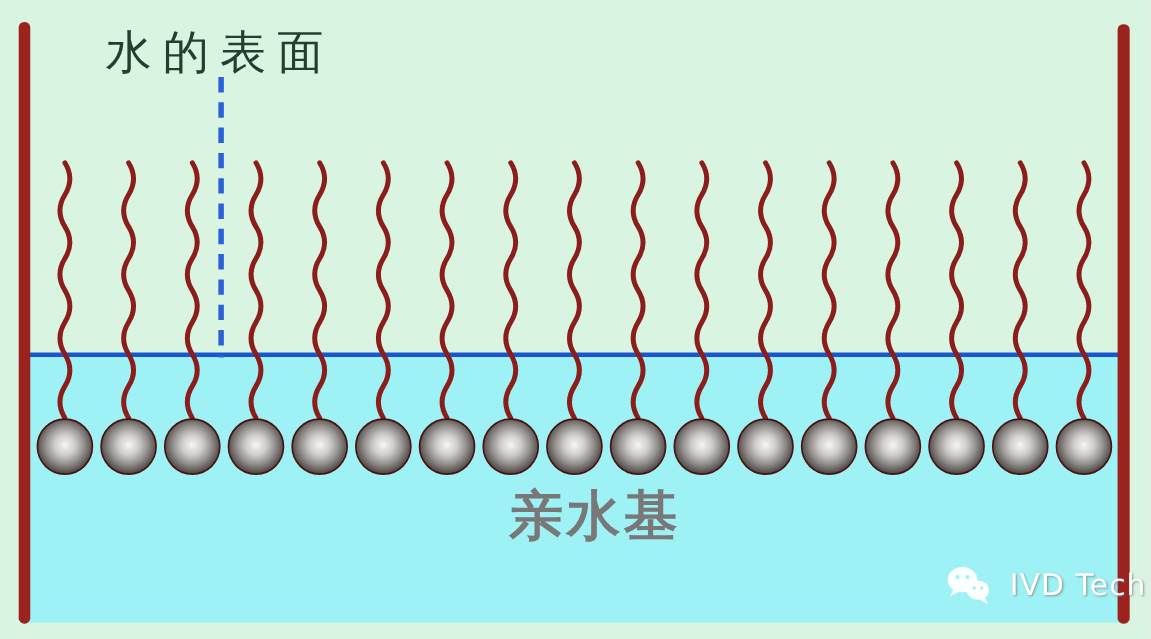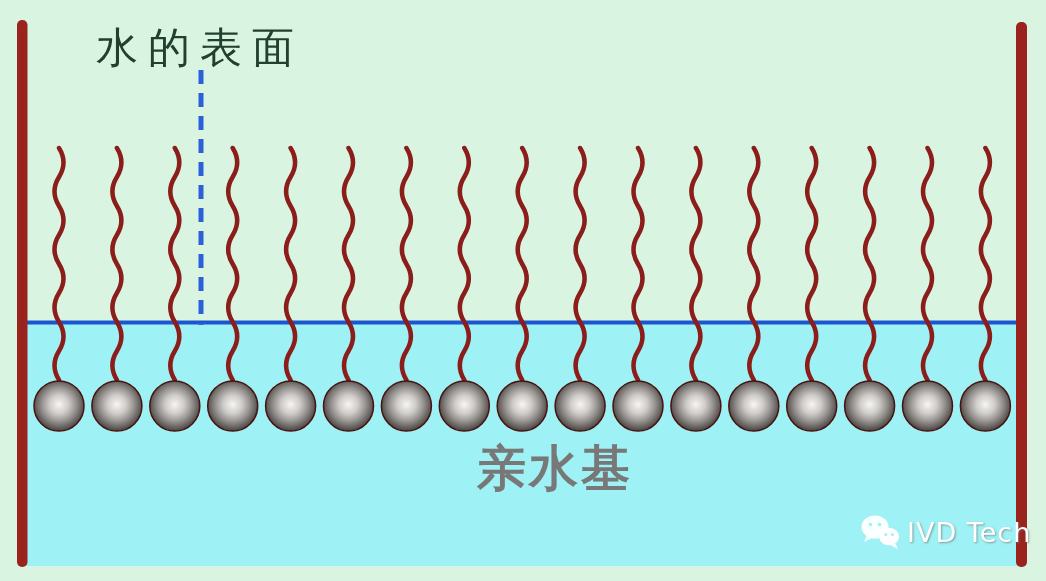--- a/index.html
+++ b/index.html
@@ -35,34 +35,34 @@
   }
   .label-lipophilic {
     left: 507px;
     top: 72px;
     font-size: 48px;
     font-weight: bold;
     letter-spacing: 3px;
     color: #7f7f7f;
   }
   .label-hydrophilic {
-    left: 477px;
+    left: 463px;
     top: 436px;
     font-size: 49px;
     font-weight: bold;
     letter-spacing: 3px;
     color: #787878;
   }
   .watermark {
     position: absolute;
     left: 860px;
     top: 514px;
     display: flex;
     align-items: center;
-    gap: 7px;
+    gap: 18px;
   }
   .watermark-text {
     color: #ffffff;
     font-size: 27px;
     letter-spacing: 1px;
     text-shadow: 1px 1px 2px rgba(110,110,110,0.65);
   }
   .wechat-icon {
     display: block;
   }

